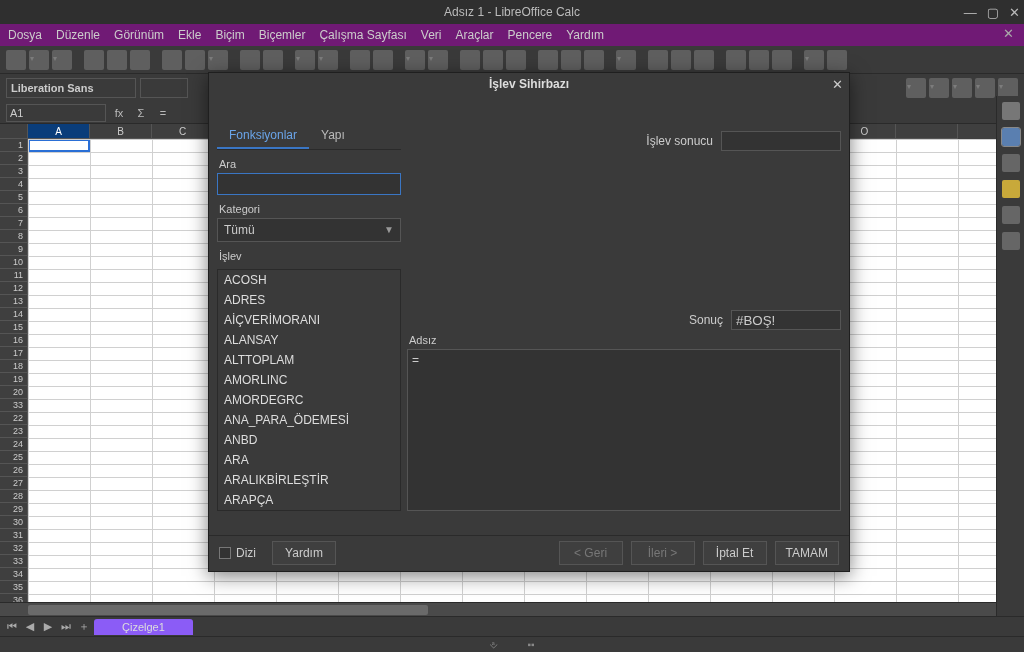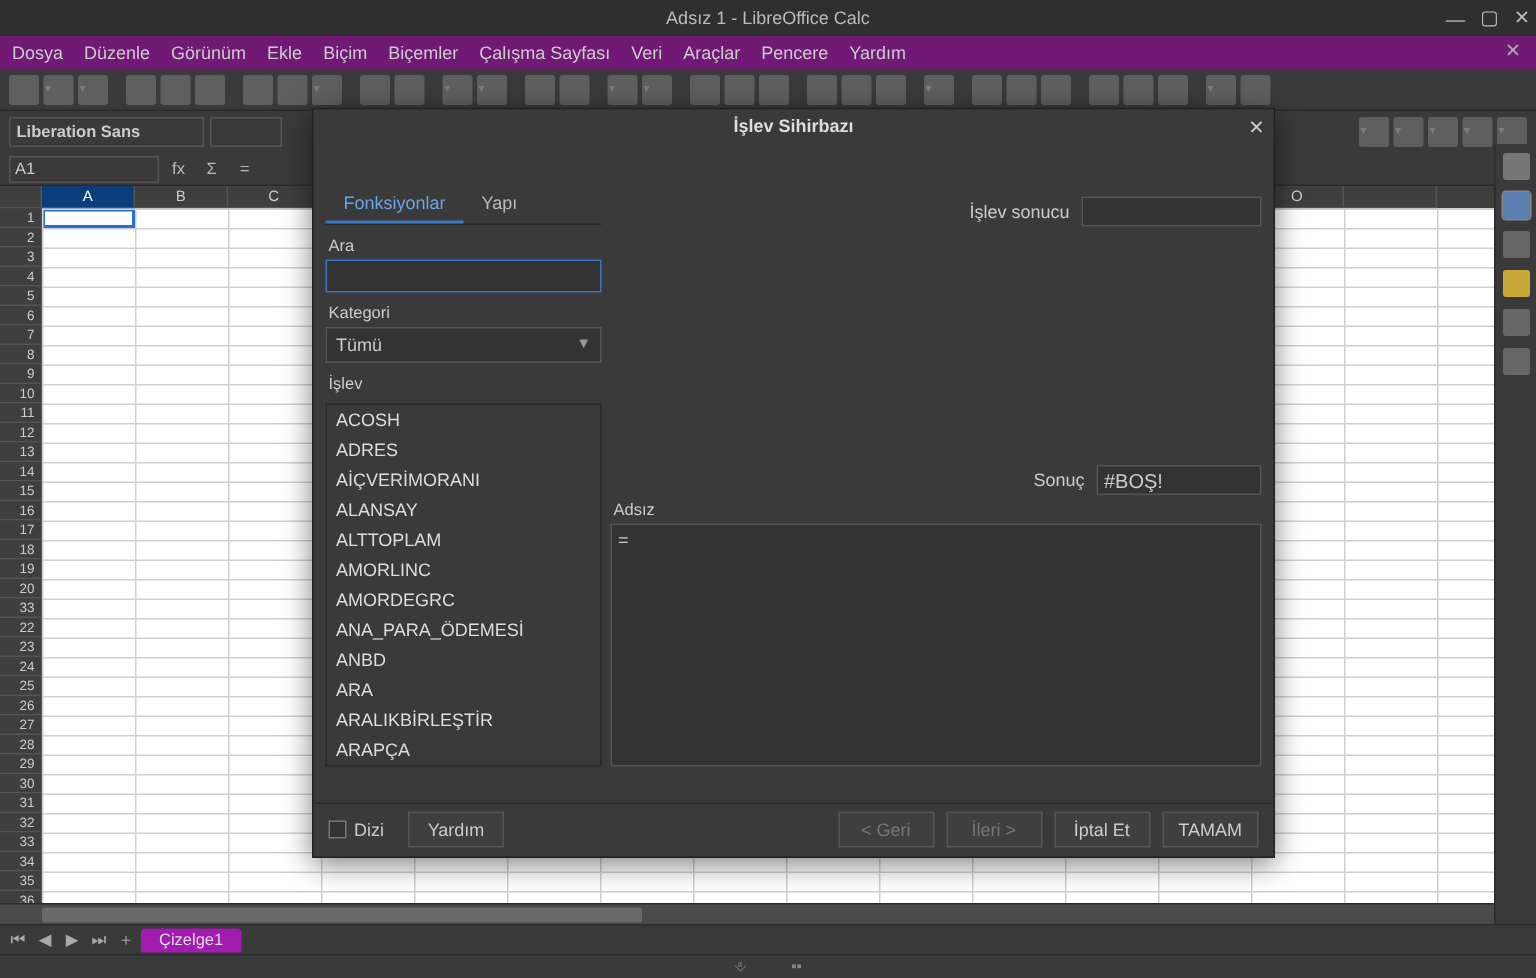--- a/index.html
+++ b/index.html
@@ -48,21 +48,21 @@
   
   .side-strip{ position:absolute; right:0; top:96px; width:28px; bottom:36px; background:#3a3a3a; border-left:1px solid #2a2a2a; display:flex; flex-direction:column; align-items:center; gap:8px; padding-top:6px;}
   .side-strip .s-ic{ width:18px; height:18px; background:#666; border-radius:2px; }
   .side-strip .s-ic.gear{ background:#777;}
   .side-strip .s-ic.sel{ outline:1px solid #888; background:#5a7fb0;}
   .side-strip .s-ic.ylw{ background:#c8a93a;}
 
   
   .sheettabs{ position:absolute; left:0; right:0; bottom:16px; height:20px; background:#3a3a3a; display:flex; align-items:center; padding:0 4px; gap:2px; border-top:1px solid #2a2a2a;}
   .st-btn{ width:16px; height:16px; display:flex; align-items:center; justify-content:center; color:#aaa; font-size:11px; }
-  .sheettab{ background:#a21caf; padding:2px 12px; color:#ddd; font-size:11px; border-top-left-radius:3px; border-top-right-radius:3px; }
+  .sheettab{ background:#8b5cf6; padding:2px 28px; color:#ddd; font-size:11px; border-top-left-radius:3px; border-top-right-radius:3px; }
 
   
   .statusbar{ position:absolute; left:0; right:0; bottom:0; height:16px; background:#3a3a3a; border-top:1px solid #2a2a2a; display:flex; align-items:center; padding:0 6px; font-size:10px; color:#888; justify-content:center; gap:30px;}
   
   
   .hscroll{ position:absolute; left:0; right:28px; bottom:36px; height:14px; background:#4a4a4a; border-top:1px solid #2a2a2a;}
   .hscroll-thumb{ position:absolute; left:28px; width:400px; top:2px; height:10px; background:#6a6a6a; border-radius:2px;}
 
   
   .dialog{ position:absolute; left:208px; top:72px; width:642px; height:500px; background:#3a3a3a; border:1px solid #1f1f1f; box-shadow:0 4px 18px rgba(0,0,0,.5); display:flex; flex-direction:column; color:#ccc; font-size:12px;gap:24px;}

